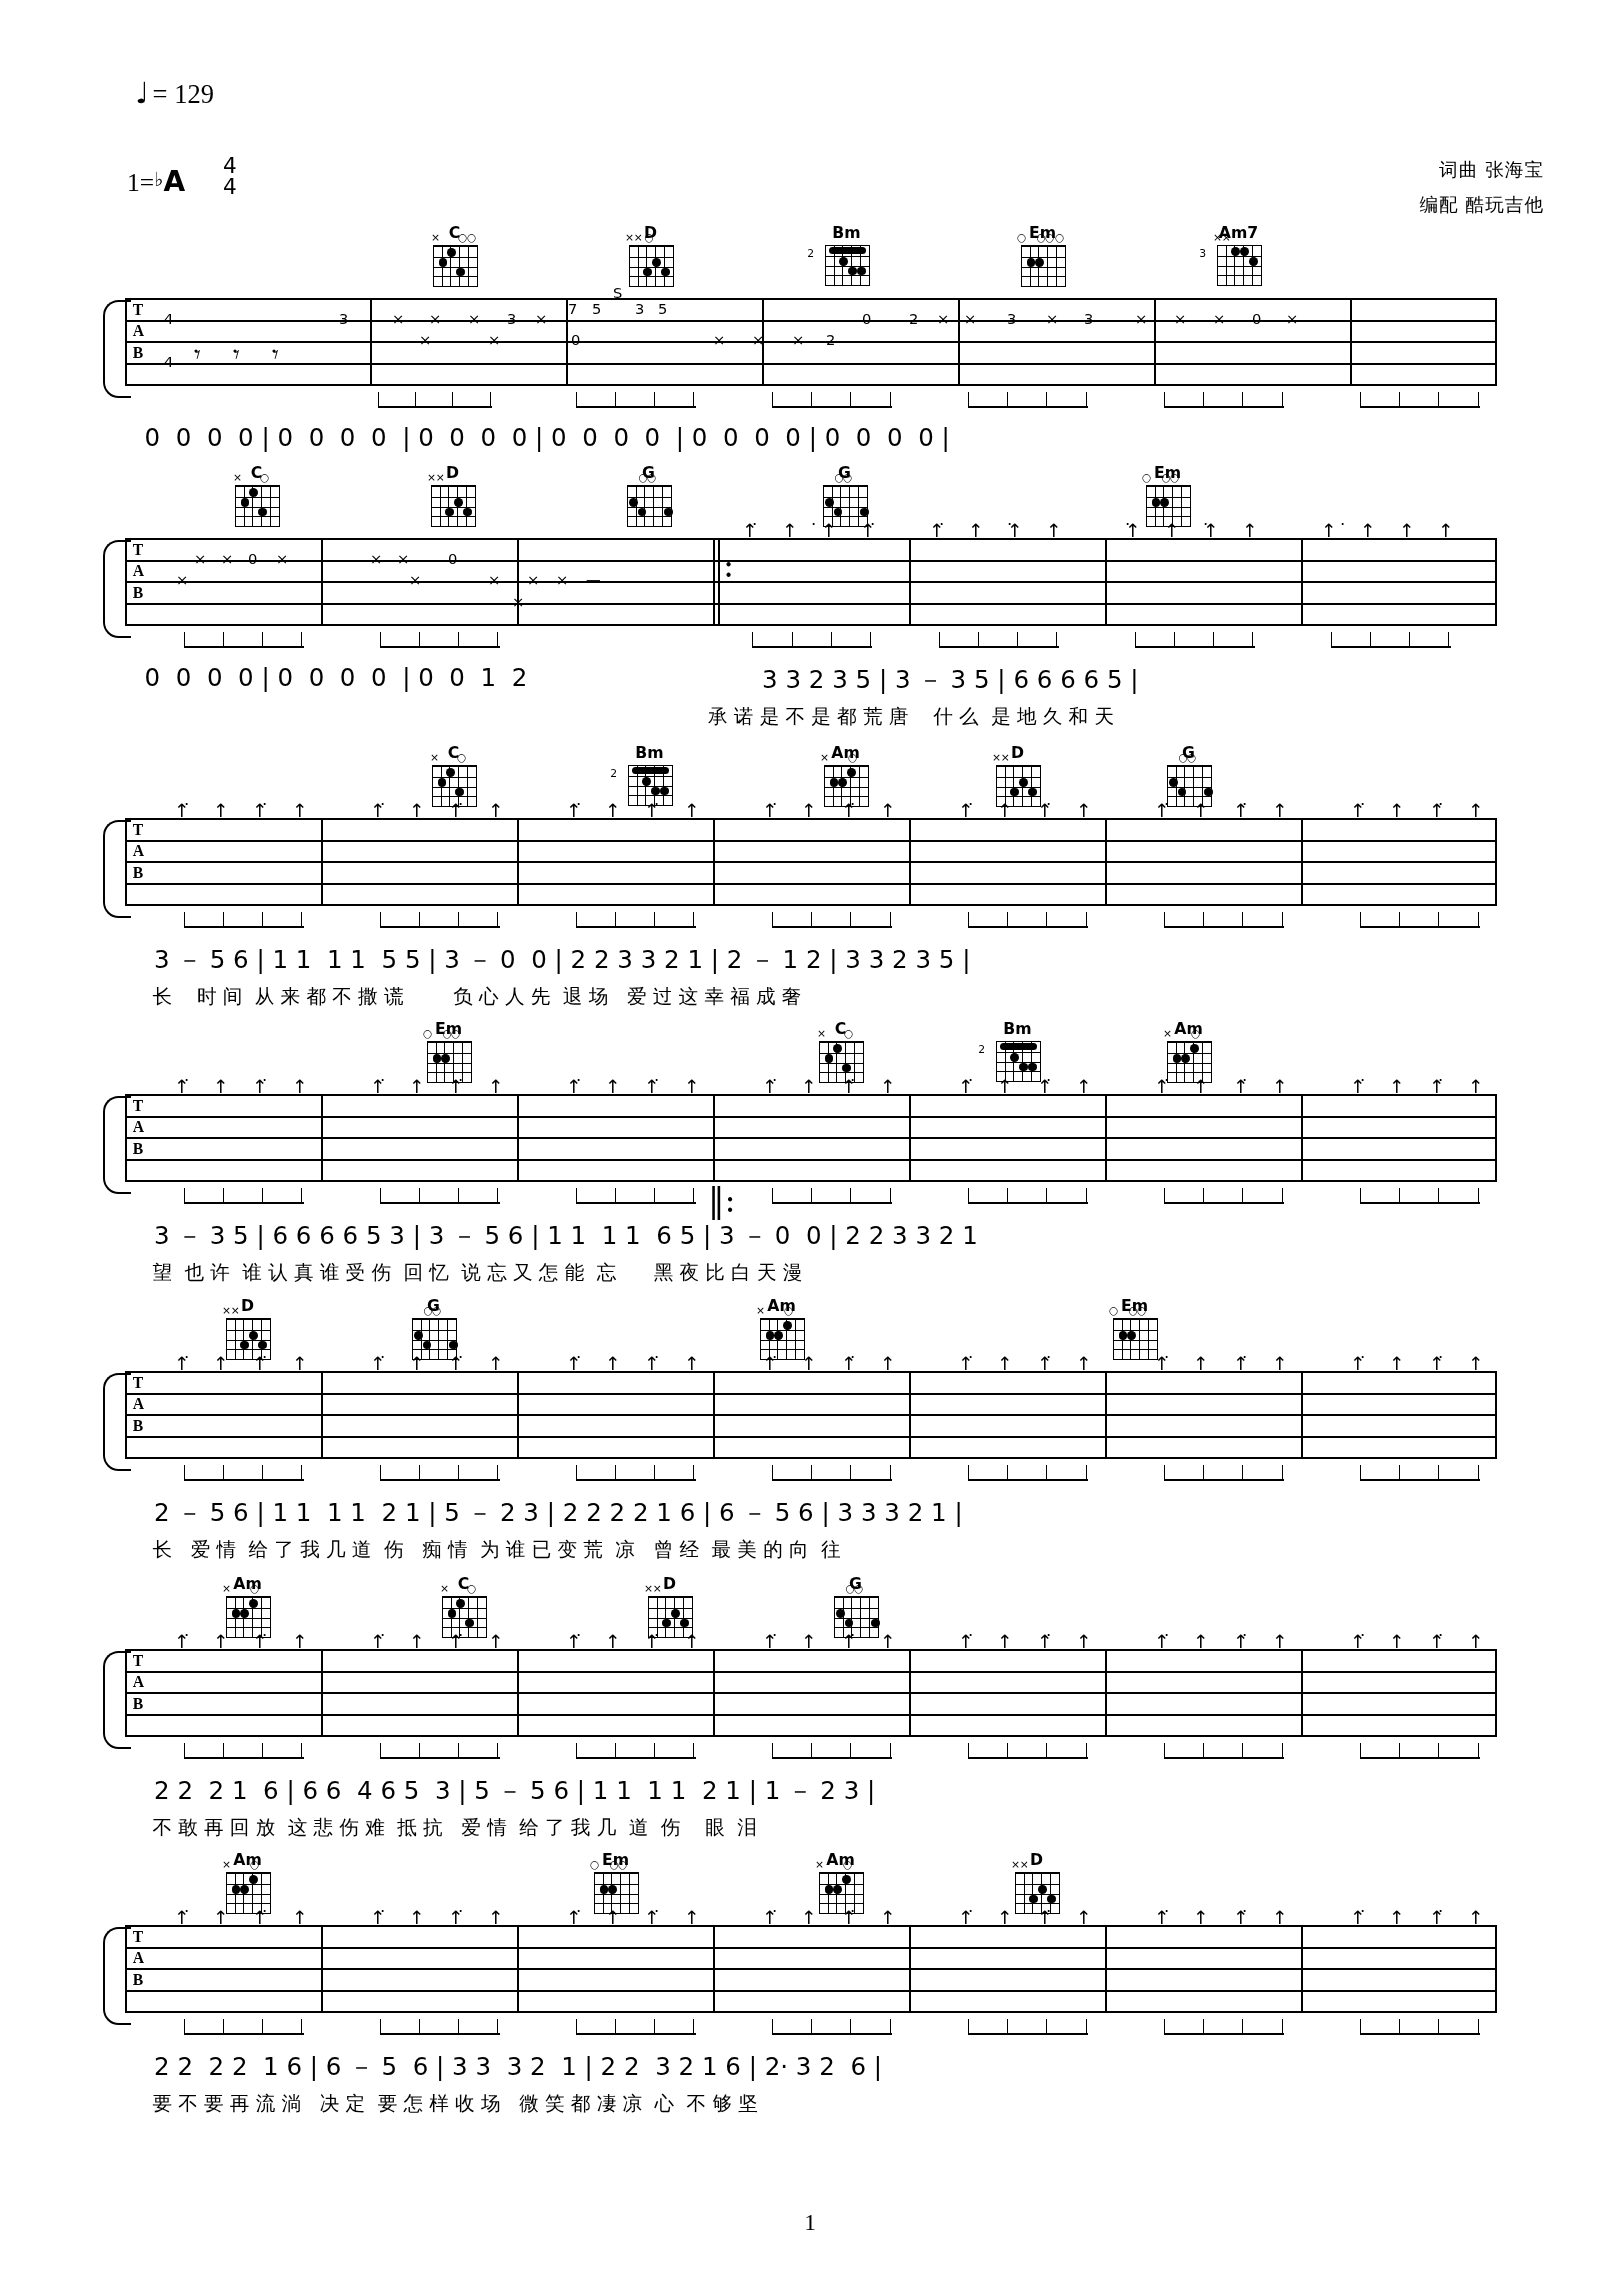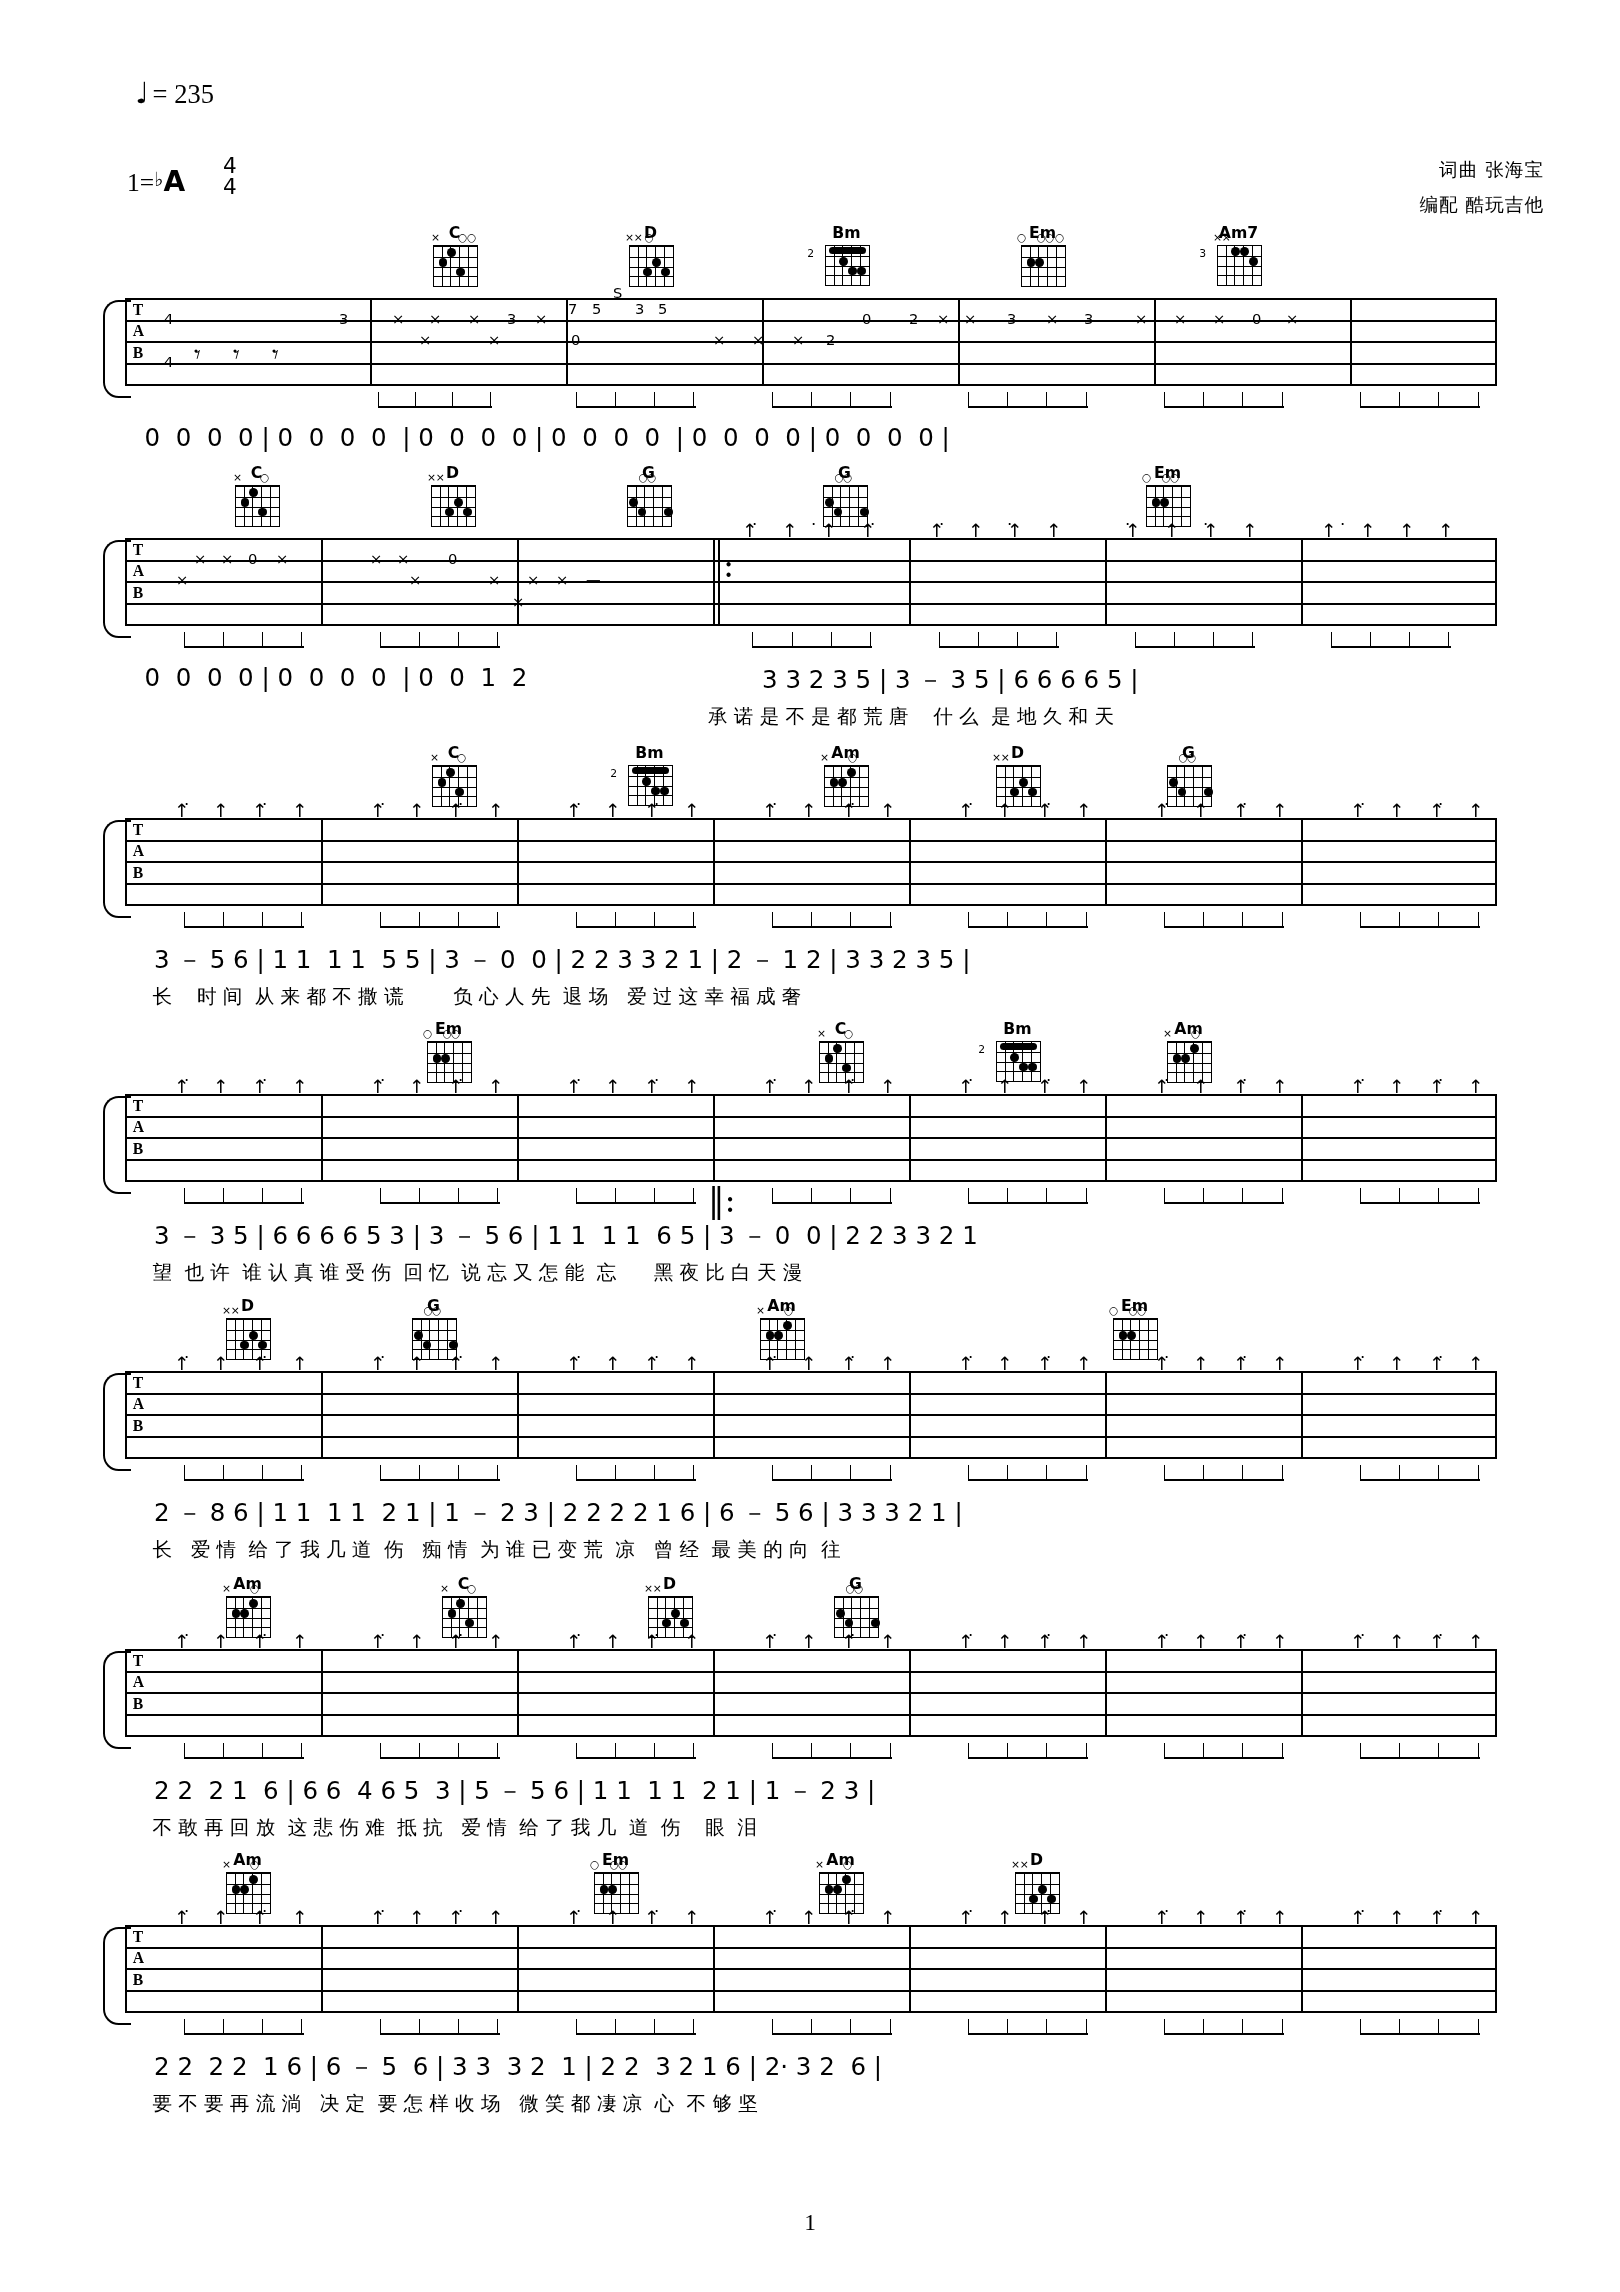--- a/index.html
+++ b/index.html
@@ -65,21 +65,21 @@
   .melody{position:absolute;left:0;width:1372px;font-size:24.5px;font-family:"DejaVu Sans",sans-serif;white-space:pre;letter-spacing:0px;}
   .lyrics{position:absolute;left:0;width:1372px;font-size:19.6px;font-family:"DejaVu Sans",sans-serif;white-space:pre;}
 
   .repeat{position:absolute;font-size:33px;font-family:"DejaVu Serif",serif;}
 </style>
 </head>
 <body>
 
 <div class="sheet">
 
-  <div class="tempo"><span class="note">♩</span><span>= 235</span></div>
+  <div class="tempo"><span class="note">♩</span><span>= 129</span></div>
 
   <div class="credit c1">词曲 张海宝</div>
   <div class="credit c2">编配 酷玩吉他</div>
 
   <div class="keysig"><span>1=</span><span class="flat">♭</span><span class="big">A</span></div>
   <div class="meter">
       <div>4</div>
       <div>4</div>
     </div>
 
@@ -910,21 +910,21 @@
         <div class="stem" style="left:1078px;"></div>
         <div class="stem" style="left:1117px;"></div>
         <div class="stem" style="left:1157px;"></div>
       <div class="beam" style="left:1039px;top:13.7px;width:120px;"></div>
       <div class="stem" style="left:1235px;"></div>
         <div class="stem" style="left:1274px;"></div>
         <div class="stem" style="left:1313px;"></div>
         <div class="stem" style="left:1353px;"></div>
       <div class="beam" style="left:1235px;top:13.7px;width:120px;"></div>
     </div>
-    <div class="melody" style="top:129px;left:29px;">2 － 8 6 | 1 1  1 1  2 1 | 1 － 2 3 | 2 2 2 2 1 6 | 6 － 5 6 | 3 3 3 2 1 |</div>
+    <div class="melody" style="top:129px;left:29px;">2 － 5 6 | 1 1  1 1  2 1 | 5 － 2 3 | 2 2 2 2 1 6 | 6 － 5 6 | 3 3 3 2 1 |</div>
     <div class="lyrics" style="top:169px;left:27.4px;">长   爱 情  给 了 我 几 道  伤   痴 情  为 谁 已 变 荒  凉   曾 经  最 美 的 向  往</div>
 
     <div class="chordbox" style="left:93px;top:-49px;">
       <div class="cname">D</div>
       <div class="grid">
           <div class="v" style="left:7.8px;"></div>
           <div class="v" style="left:16.7px;"></div>
           <div class="v" style="left:25.5px;"></div>
           <div class="v" style="left:34px;"></div>
         <div class="h" style="top:9.8px;"></div>

